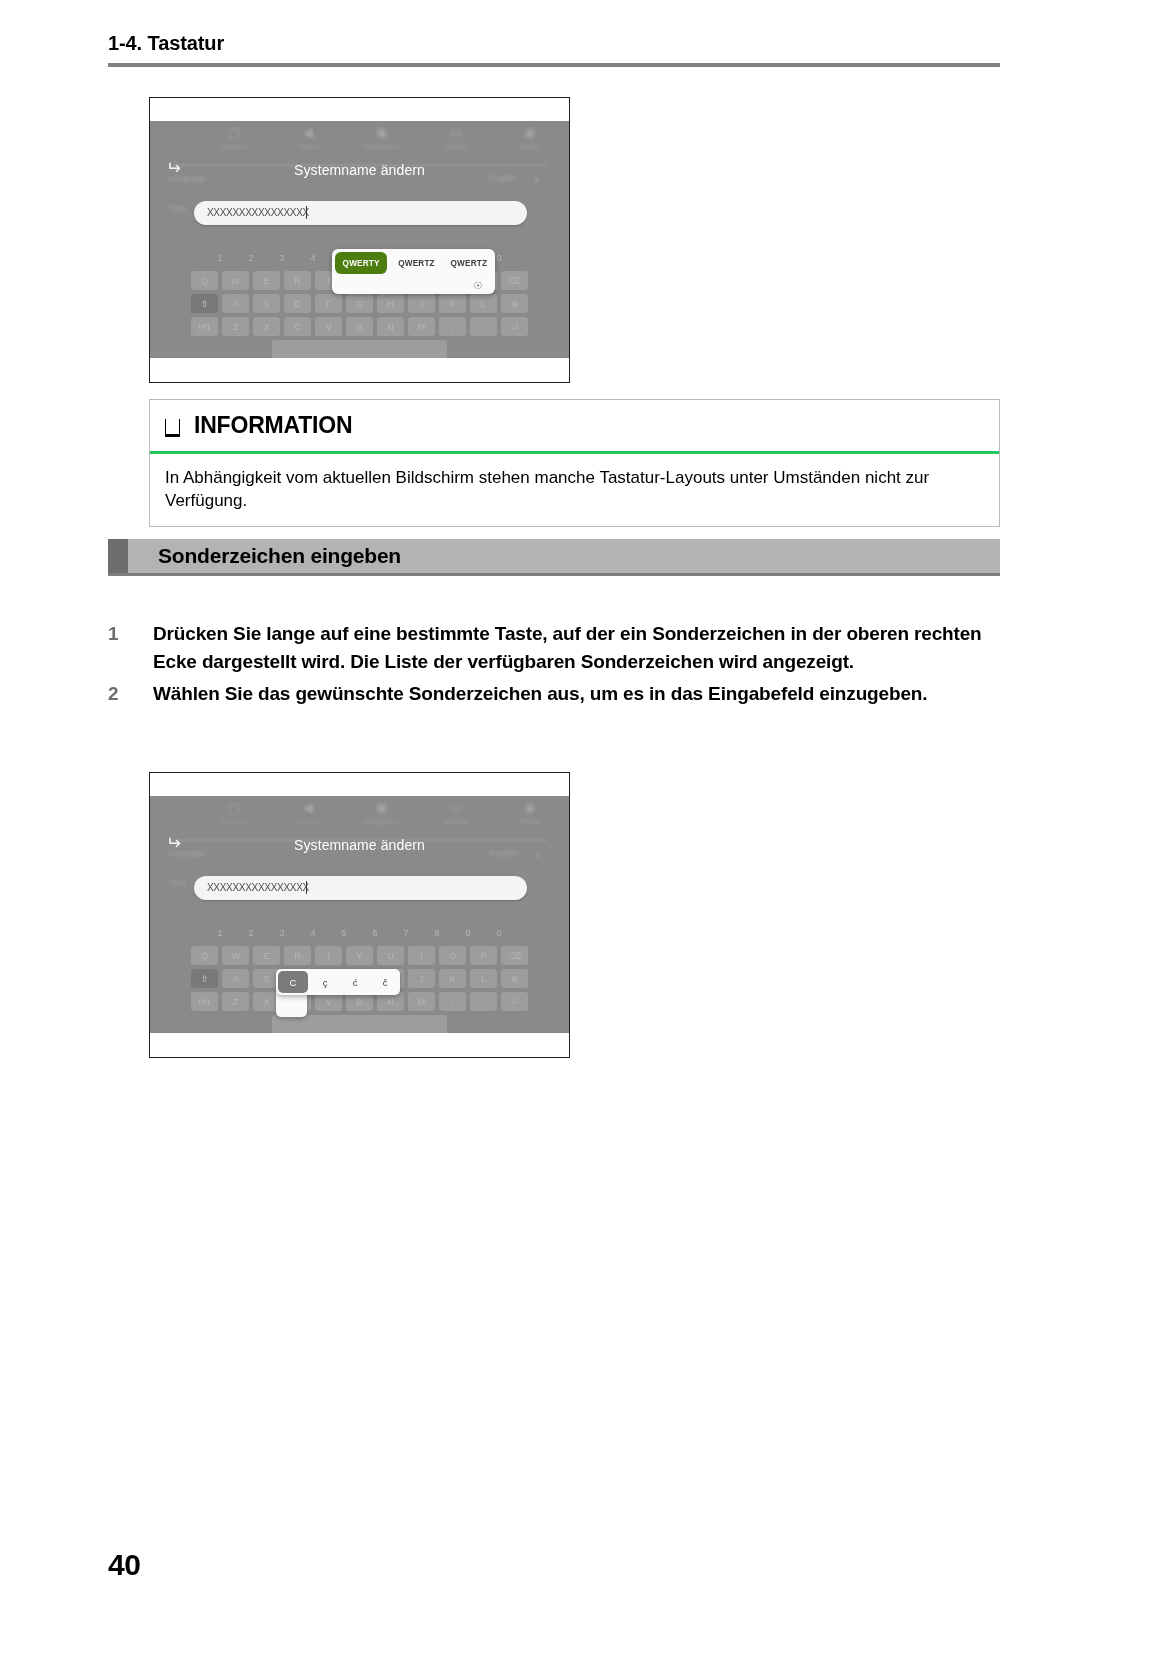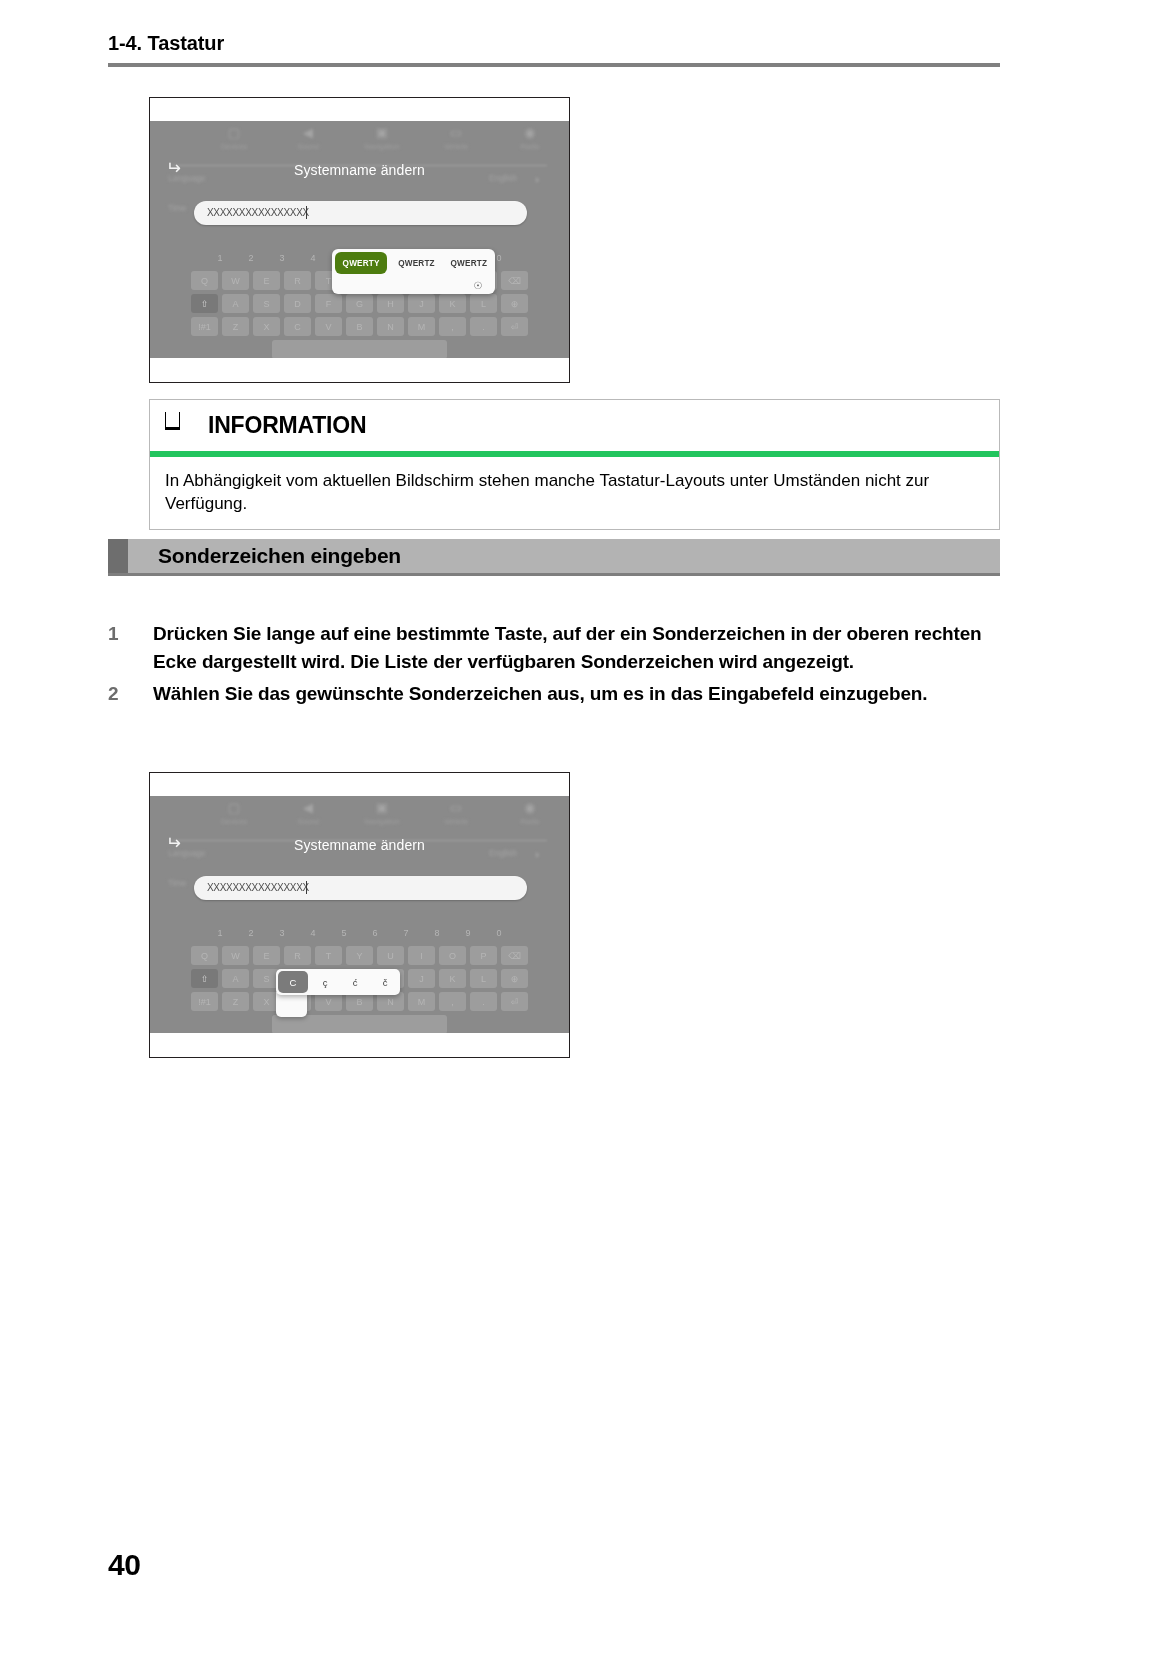--- a/index.html
+++ b/index.html
@@ -285,24 +285,24 @@
     position: absolute;
     left: 149px;
     top: 399px;
     width: 851px;
     box-sizing: border-box;
     border: 1px solid #b9b9b9;
     background: #ffffff;
   }
   .info-head {
     display: flex;
-    align-items: flex-start;
-    gap: 26px;
+    align-items: flex-end;
+    gap: 12px;
     padding: 12px 0 12px 15px;
-    border-bottom: 6px solid #22c55e;
+    border-bottom: 3px solid #22c55e;
   }
   .info-head .book-icon {
     width: 17px;
     height: 20px;
     position: relative;
     flex: none;
   }
   .info-head .book-icon .bk-b {
     position: absolute;
     left: 0; top: 0;

